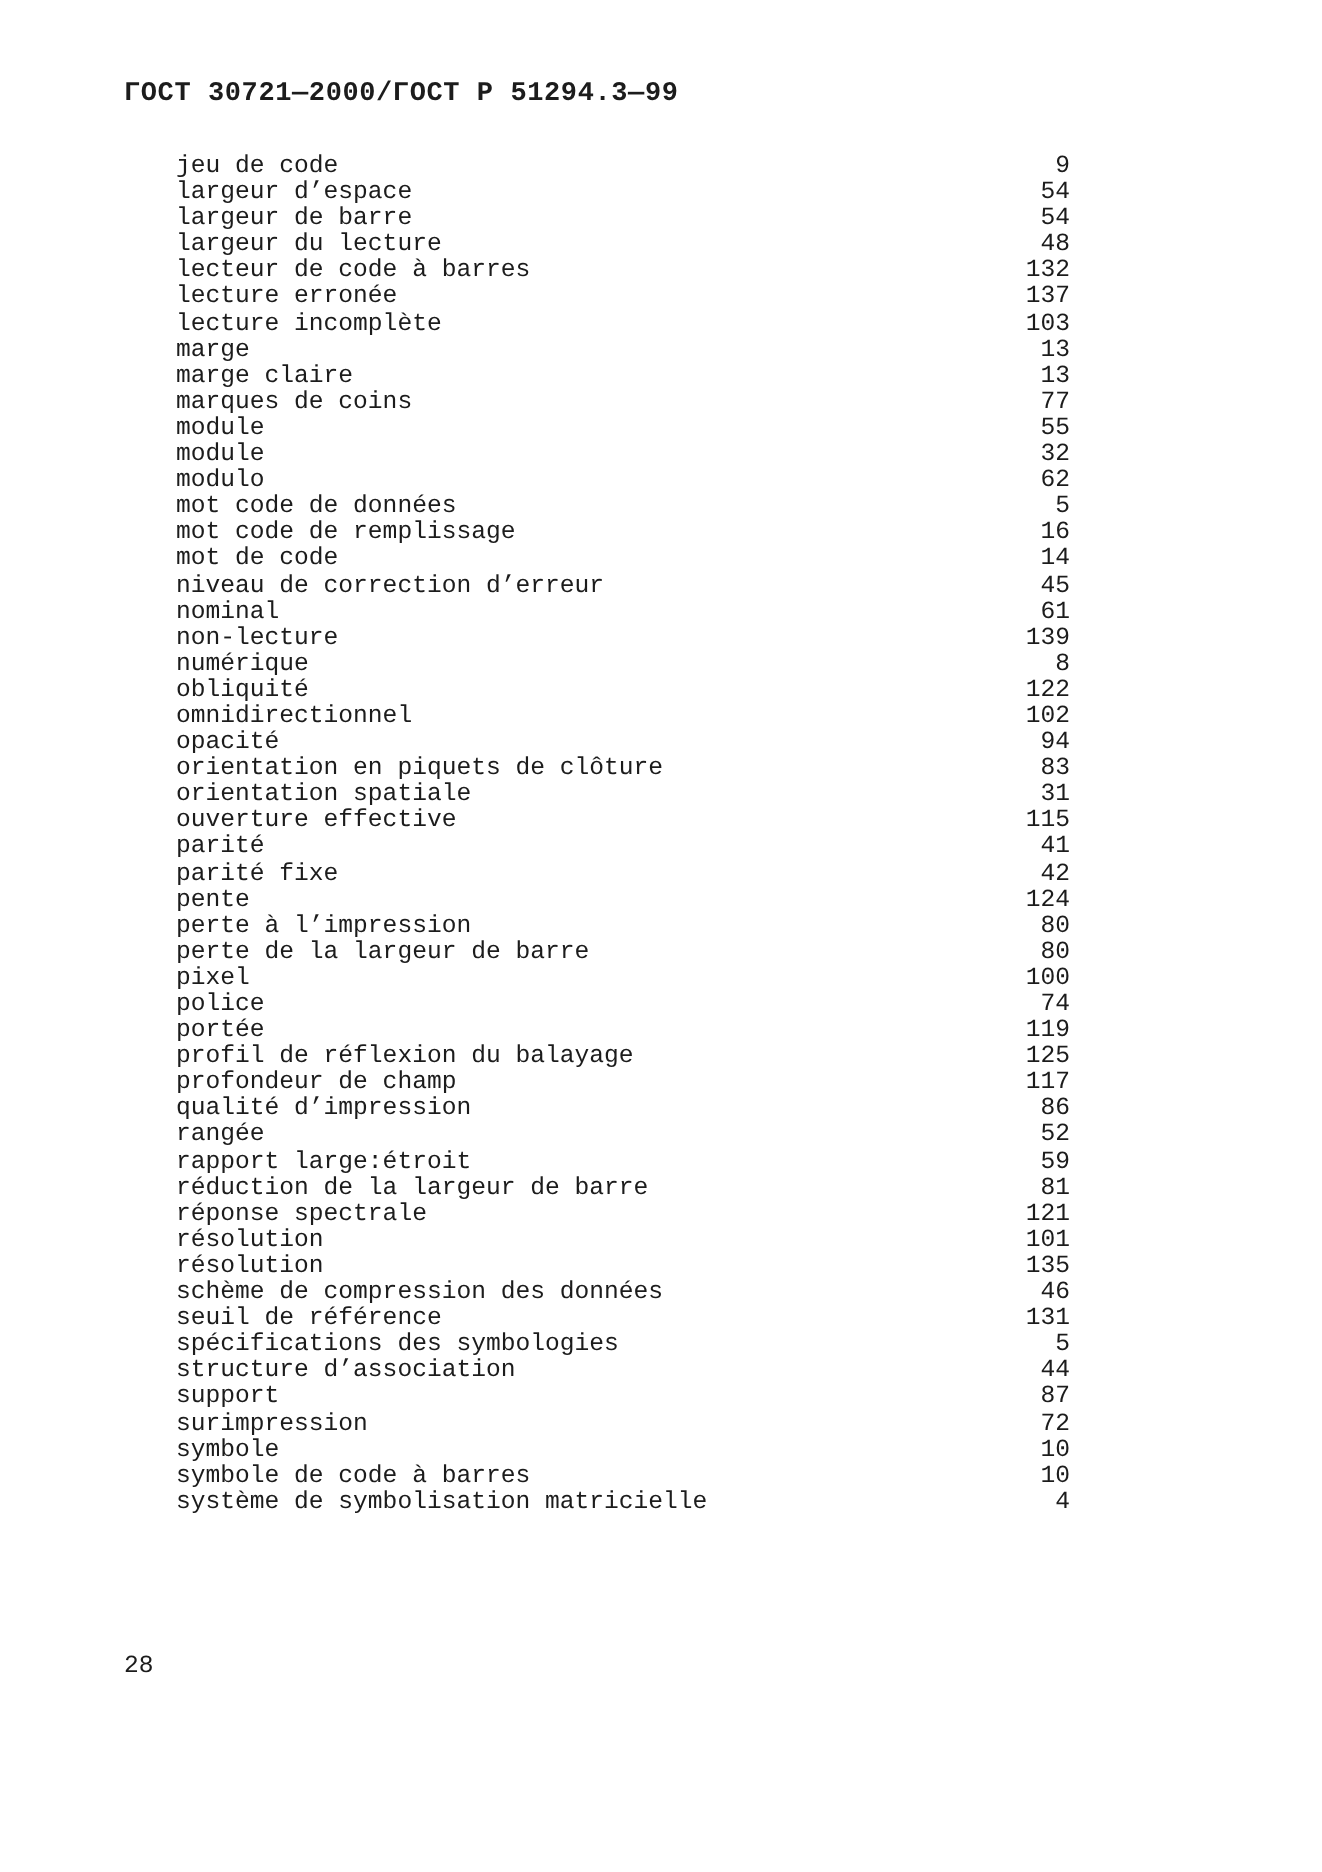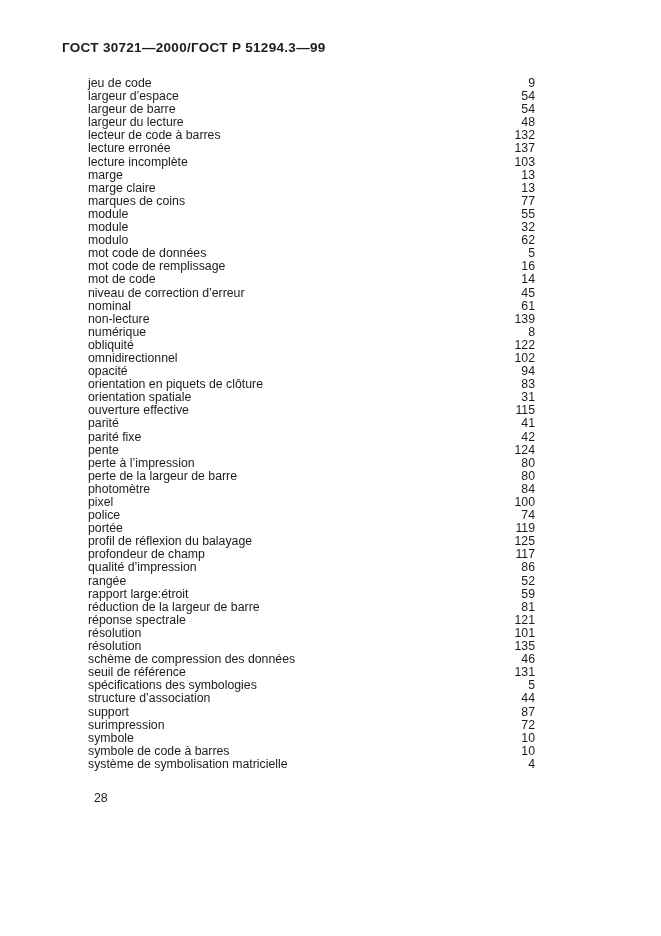--- a/index.html
+++ b/index.html
@@ -6,21 +6,21 @@
     margin: 0;
     padding: 0;
     background: #ffffff;
   }
   .page {
     position: relative;
     width: 661px;
     height: 936px;
     background: #ffffff;
     color: #1c1c1c;
-    font-family: Liberation Sans, sans-serif;
+    font-family: Liberation Mono, monospace;
     overflow: hidden;
   }
   .doc-header {
     position: absolute;
     left: 62px;
     top: 40px;
     font-size: 13.5px;
     font-weight: bold;
     letter-spacing: 0.3px;
     white-space: nowrap;
@@ -43,24 +43,23 @@
   .term {
     white-space: nowrap;
   }
   .num {
     white-space: nowrap;
     text-align: right;
   }
   .page-footer-number {
     position: absolute;
     left: 62px;
-    top: 792px;
+    top: 827px;
     font-size: 12.3px;
     line-height: 13px;
-    margin-left: 32px;
   }
 </style>
 </head>
 <body>
 
 <div class="page">
   <div class="doc-header">ГОСТ 30721—2000/ГОСТ Р 51294.3—99</div>
 
   <div class="entries">
       <div class="row">
@@ -181,24 +180,20 @@
       </div>
       <div class="row">
         <span class="term">perte à l’impression</span>
         <span class="num">80</span>
       </div>
       <div class="row">
         <span class="term">perte de la largeur de barre</span>
         <span class="num">80</span>
       </div>
       <div class="row">
-        <span class="term">photomètre</span>
-        <span class="num">84</span>
-      </div>
-      <div class="row">
         <span class="term">pixel</span>
         <span class="num">100</span>
       </div>
       <div class="row">
         <span class="term">police</span>
         <span class="num">74</span>
       </div>
       <div class="row">
         <span class="term">portée</span>
         <span class="num">119</span>

